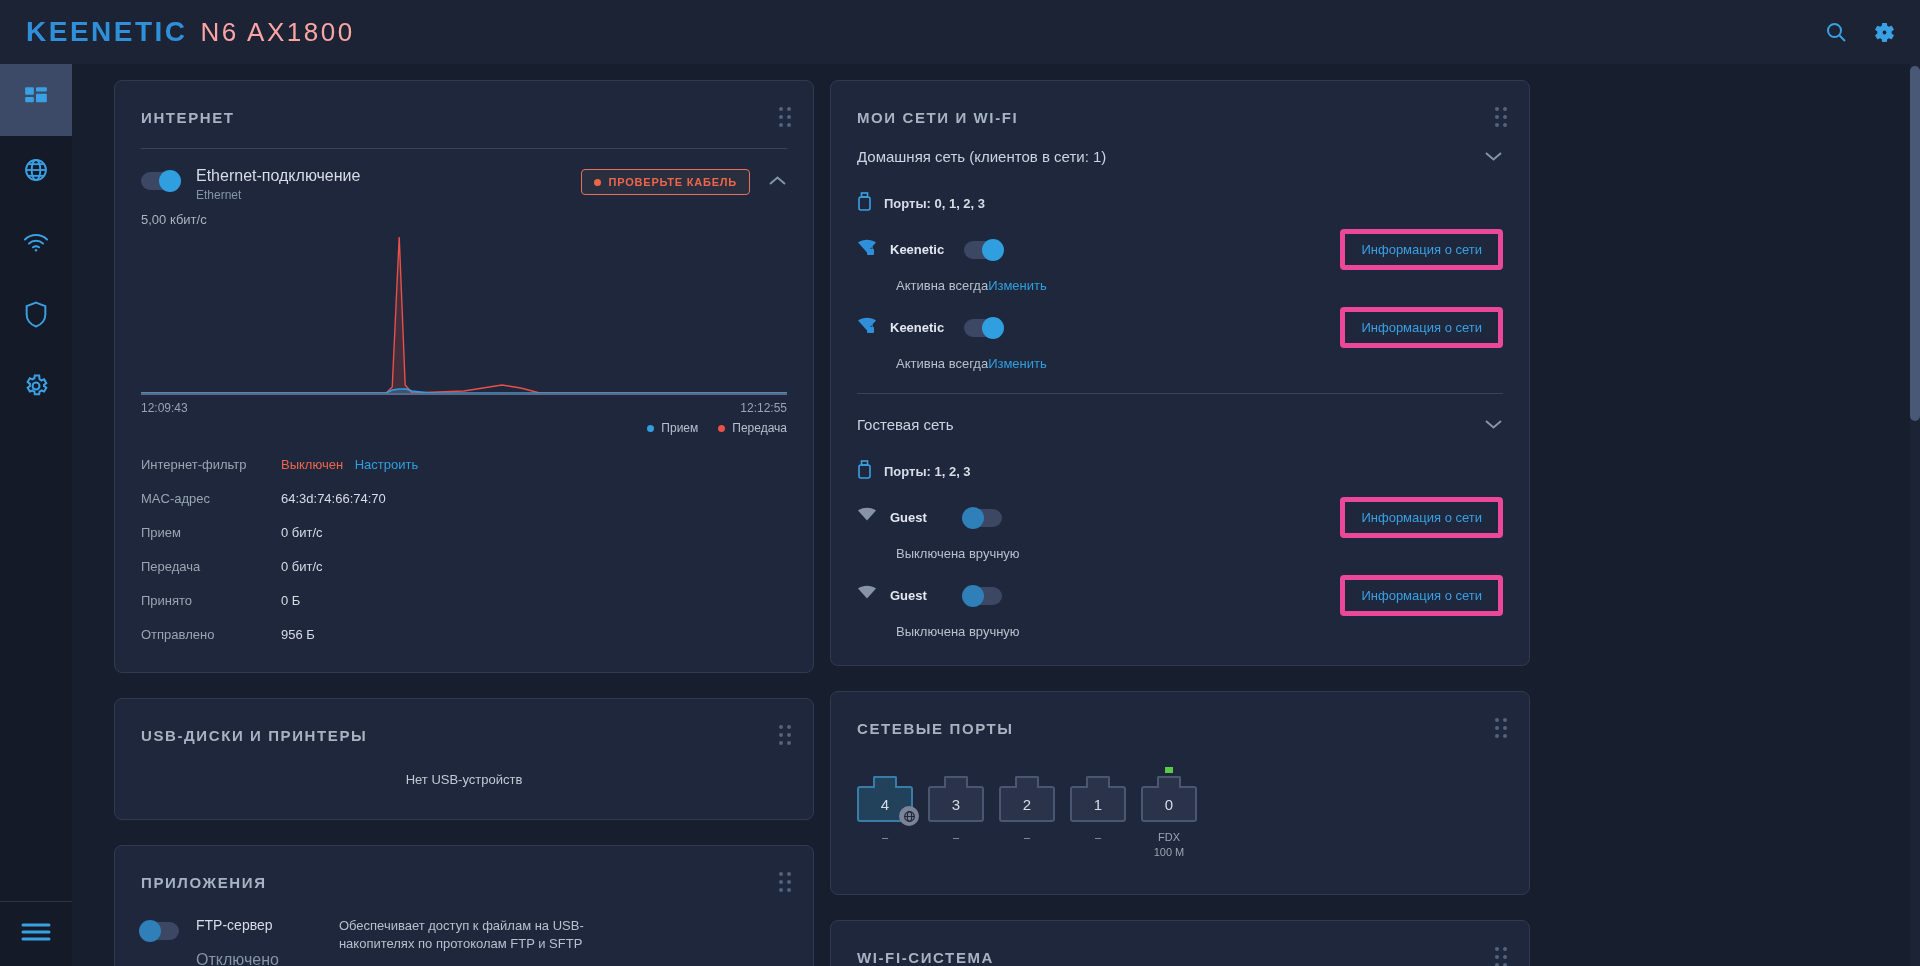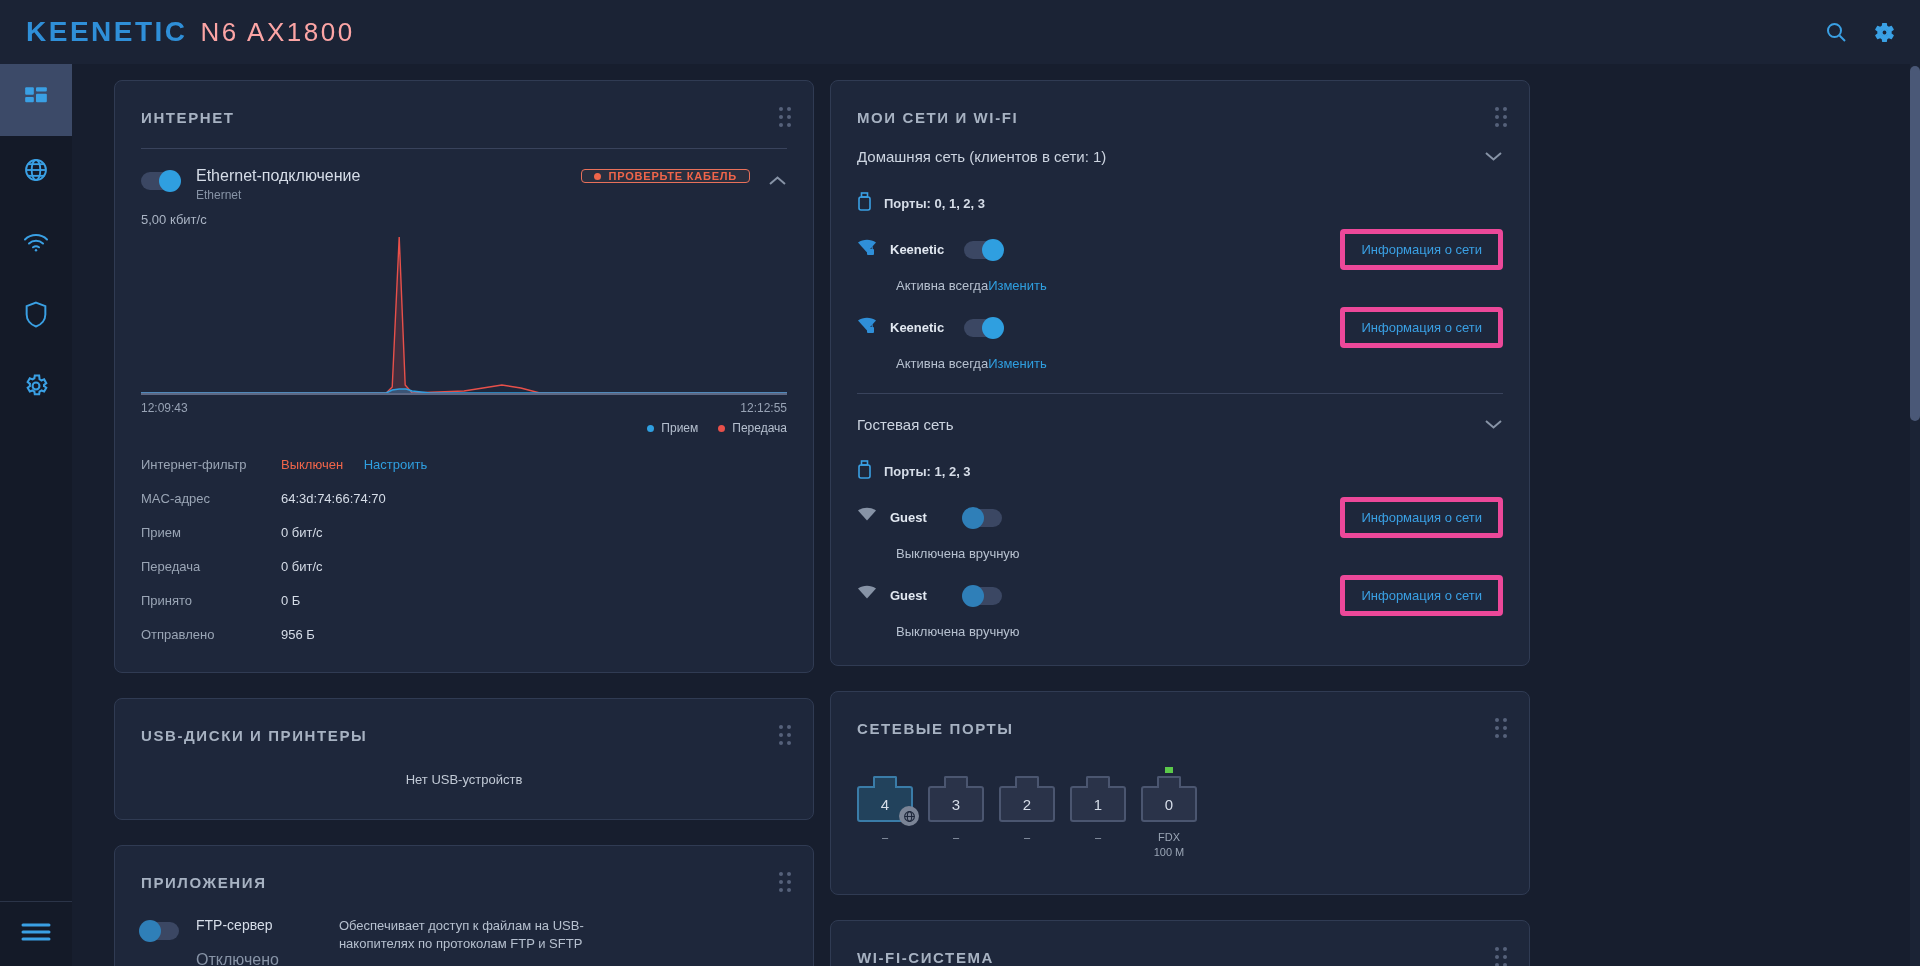--- a/index.html
+++ b/index.html
@@ -85,21 +85,21 @@
   .toggle.on i { right: -2px; }
   .toggle.off i { left: -2px; background: #2f7fb8; }
   .toggle.off { background: #3b4763; }
   .conn-text { margin-left: 17px; }
   .conn-name { font-size: 16px; color: #d6dde8; }
   .conn-sub { font-size: 12px; color: #8793a6; margin-top: 3px; }
   .badge {
     margin-left: auto; margin-top: 2px;
     border: 1px solid #e8705a; border-radius: 4px;
     color: #f0654a; font-size: 11px; font-weight: bold; letter-spacing: 0.8px;
-    padding: 0 12px; display: flex; align-items: center; gap: 7px;
+    padding: 6px 12px; display: flex; align-items: center; gap: 7px;
     background: #2a2f3f;
   }
   .badge .dot { width: 7px; height: 7px; border-radius: 50%; background: #f0654a; }
   .chev { margin-left: 18px; margin-top: 6px; }
   .speed { font-size: 13px; color: #aab4c4; padding: 10px 0 0 26px; }
   
   .chart-wrap { padding: 0 26px; margin-top: 8px; position: relative; }
   .chart { position: relative; height: 160px; }
   .chart svg { display: block; width: 100%; height: 160px; }
   .chart-axis { position:absolute; left:0; right:0; bottom:0; height:2px; background:#5d6884; }
@@ -111,21 +111,21 @@
   .legend .d.rx { background: #2f9fe0; }
   .legend .d.tx { background: #e8504a; }
   
   .stats { padding: 22px 26px 30px 26px; }
   .stat-row { display: flex; margin-bottom: 19px; }
   .stat-row:last-child { margin-bottom: 0; }
   .stat-k { width: 140px; font-size: 13px; color: #9aa5b5; }
   .stat-v { font-size: 13px; color: #d6dde8; }
   .stat-v.warn { color: #f0654a; }
   .link { color: #2f9fe0; cursor: pointer; }
-  .stat-v .link { margin-left: 17px; text-align: center; }
+  .stat-v .link { margin-left: 8px; text-align: center; }
   
   .usb-empty { text-align: center; font-size: 13px; color: #c2cad6; padding: 28px 0 32px 0; }
   
   .app-row { display: flex; padding: 26px 26px 0 26px; align-items: flex-start; }
   .app-name { font-size: 14px; color: #d6dde8; }
   .app-state { font-size: 16px; color: #8793a6; margin-top: 18px; }
   .app-desc { font-size: 13px; color: #b6c0cf; line-height: 1.35; width: 300px; margin-left: 60px; }
   
   .net-section-head {
     display: flex; align-items: flex-start;

